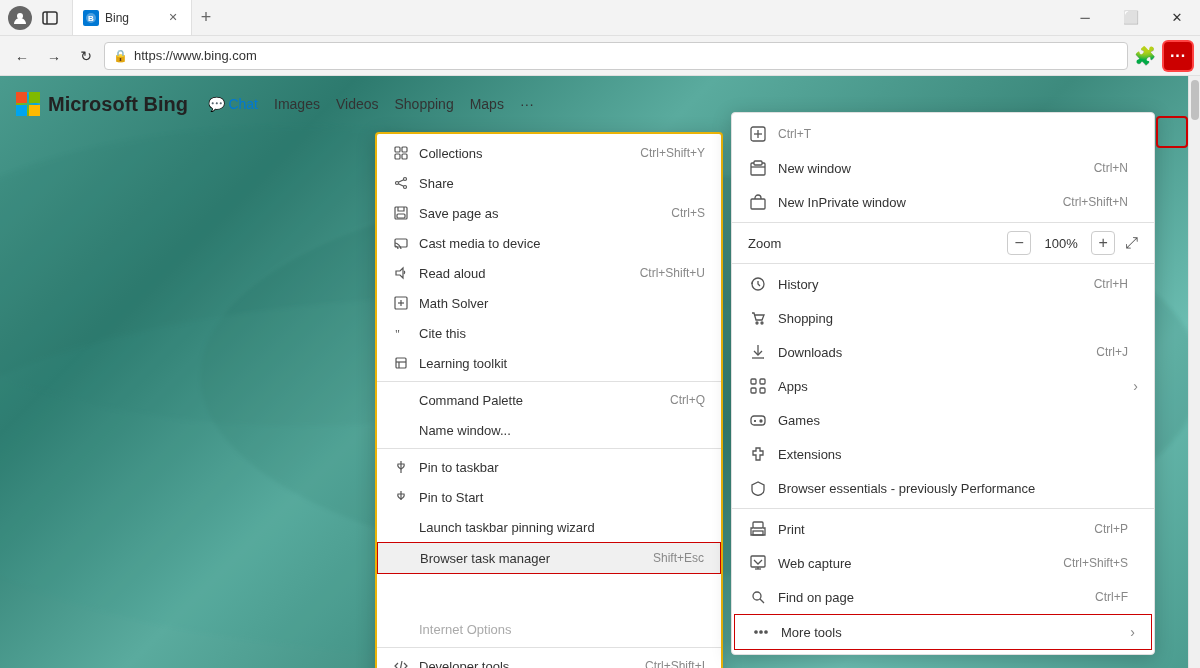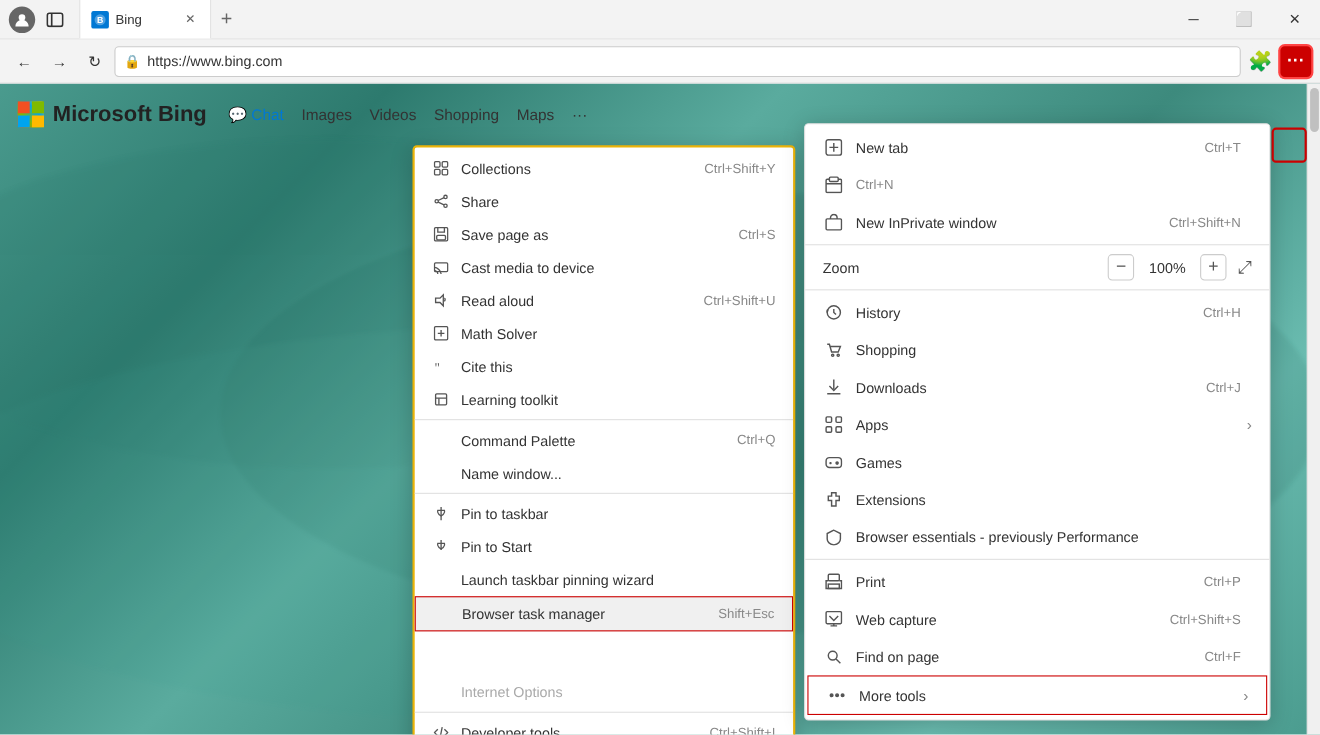--- a/index.html
+++ b/index.html
@@ -515,33 +515,33 @@
   <div class="context-menu-right">
 
     <div class="menu-item-right">
       <span class="item-icon">
         <svg width="16" height="16" viewBox="0 0 16 16" fill="none" stroke="#555" stroke-width="1.3">
             <rect x="1" y="1" width="14" height="14" rx="2"></rect>
             <line x1="8" y1="4" x2="8" y2="12"></line>
             <line x1="4" y1="8" x2="12" y2="8"></line>
           </svg>
       </span>
-      <span class="item-label">New tab</span>
       <span class="item-shortcut">Ctrl+T</span>
       <span class="item-arrow"></span>
     </div>
 
     <div class="menu-item-right">
       <span class="item-icon">
         <svg width="16" height="16" viewBox="0 0 16 16" fill="none" stroke="#555" stroke-width="1.3">
             <rect x="1" y="3" width="14" height="12" rx="1"></rect>
             <line x1="1" y1="7" x2="15" y2="7"></line>
             <rect x="4" y="1" width="8" height="4" rx="1" fill="white" stroke="#555"></rect>
           </svg>
       </span>
+      <span class="item-label">New window</span>
       <span class="item-shortcut">Ctrl+N</span>
       <span class="item-arrow"></span>
     </div>
 
     <div class="menu-item-right">
       <span class="item-icon">
         <svg width="16" height="16" viewBox="0 0 16 16" fill="none" stroke="#555" stroke-width="1.3">
             <rect x="1" y="5" width="14" height="10" rx="1"></rect>
             <path d="M5 5V4a3 3 0 016 0v1"></path>
           </svg>

